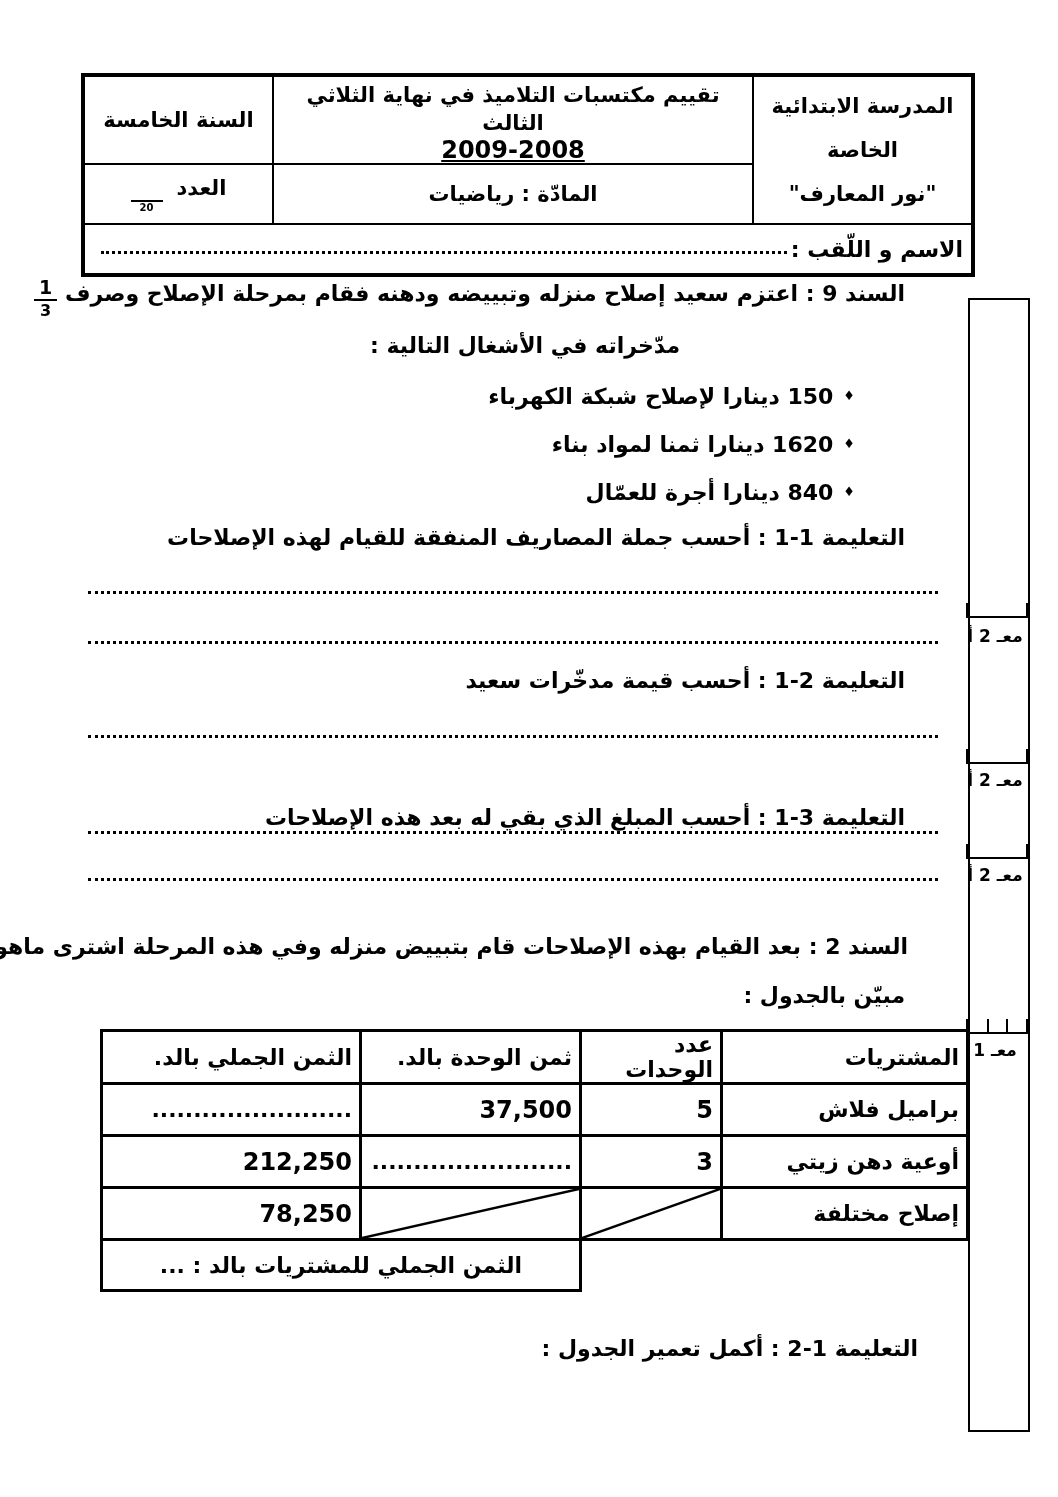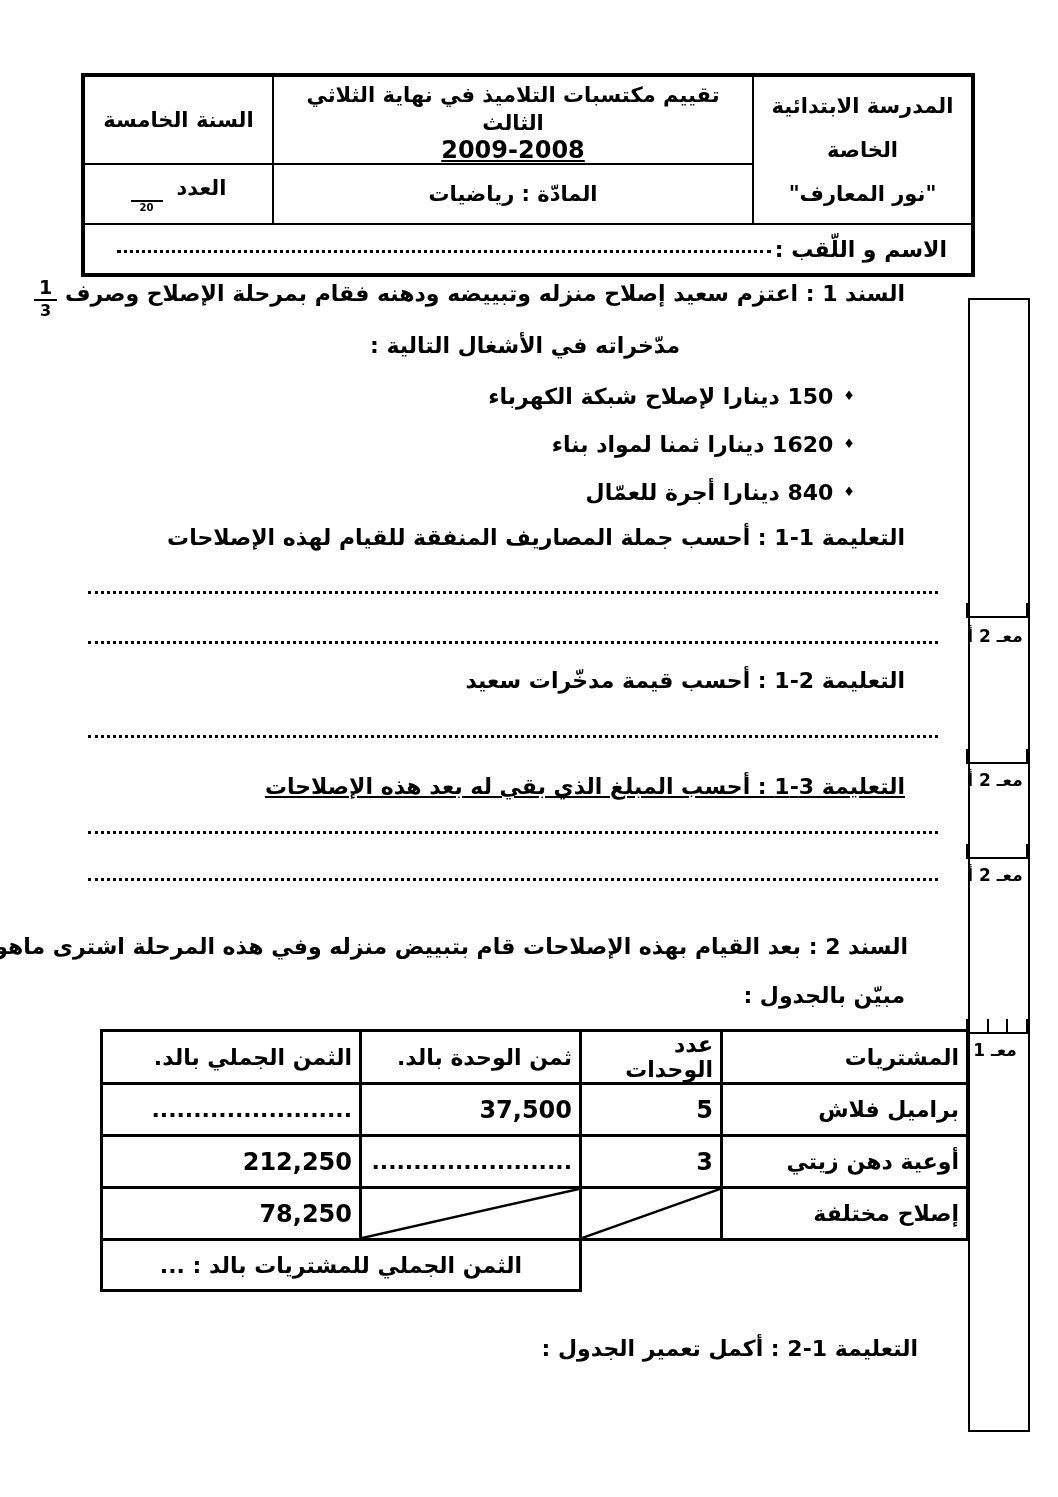--- a/index.html
+++ b/index.html
@@ -15,21 +15,21 @@
   table.header-table { width:890px; border-collapse:collapse; table-layout:fixed; border:4px solid #000; }
   table.header-table td { border:2px solid #000; text-align:center; vertical-align:middle; font-size:21px; }
   td.cell-school { font-size:21px; line-height:44px; }
   .title-l1 { display:block; font-size:21px; line-height:28px; padding-top:4px; }
   .title-l2 { display:block; font-size:24px; line-height:26px;text-decoration:underline; }
   .grade-cell { }
   .grade-frac { display:inline-block; vertical-align:-16px; margin-right:14px; text-align:center; line-height:1; }
   .grade-frac .bar { display:block; width:32px; border-top:2px solid #000; }
   .grade-frac .den { display:block; font-size:10px; padding-top:1px; }
   .name-cell { height:51px; }
-  .name-row { display:flex; align-items:flex-start; padding:0 24px; }
+  .name-row { display:flex; align-items:center; padding:0 8px; }
   .name-row .label { font-size:22px; white-space:nowrap; }
   .name-row .dots-fill { flex:1; border-bottom:3.5px dotted #000; height:16px; margin:0 4px 6px 8px; }
   
   .tline { position:absolute; font-size:22px; line-height:30px; white-space:nowrap; }
   .frac13 { display:inline-block; vertical-align:top; text-align:center; line-height:1; margin-top:-1px; }
   .frac13 .num { display:block; font-size:19px; border-bottom:2px solid #000; padding:0 5px 2px; }
   .frac13 .den { display:block; font-size:16px; padding-top:2px; }
   .bullet-item { position:absolute; font-size:22px; line-height:30px; white-space:nowrap; }
   .bullet-item .marker { font-size:13px; vertical-align:4px; margin-left:10px; }
   .ans-line { position:absolute; left:88px; width:850px; height:0; border-top:3.5px dotted #000; }
@@ -91,21 +91,21 @@
             <span class="label">الاسم و اللّقب :</span>
             <span class="dots-fill"></span>
           </div>
         </td>
       </tr>
     </tbody>
       </table>
   </div>
 
   <div class="tline" style="top:279px; right:153px;">
-    <span>السند 1 : اعتزم سعيد إصلاح منزله وتبييضه ودهنه فقام بمرحلة الإصلاح وصرف</span>
+    <span>السند 9 : اعتزم سعيد إصلاح منزله وتبييضه ودهنه فقام بمرحلة الإصلاح وصرف</span>
     <span class="frac13"><span class="num">1</span><span class="den">3</span></span>
   </div>
   <div class="tline" style="top:331px; right:auto; left:370px;">مدّخراته في الأشغال التالية :</div>
 
   <div class="bullet-item" style="top:381px; right:203px;text-align:right;">
     <span class="marker">♦</span><span>150 دينارا لإصلاح شبكة الكهرباء</span>
   </div>
   <div class="bullet-item" style="top:429px; right:203px;">
     <span class="marker">♦</span><span>1620 دينارا ثمنا لمواد بناء</span>
   </div>
@@ -113,21 +113,21 @@
     <span class="marker">♦</span><span>840 دينارا أجرة للعمّال</span>
   </div>
 
   <div class="tline" style="top:523px; right:153px;">التعليمة 1-1 : أحسب جملة المصاريف المنفقة للقيام لهذه الإصلاحات</div>
   <div class="ans-line" style="top:591px;"></div>
   <div class="ans-line" style="top:641px;"></div>
 
   <div class="tline" style="top:666px; right:153px;">التعليمة 2-1 : أحسب قيمة مدخّرات سعيد</div>
   <div class="ans-line" style="top:735px;"></div>
 
-  <div class="tline" style="top:772px; right:153px;text-decoration:underline;">التعليمة 3-1 : أحسب المبلغ الذي بقي له بعد هذه الإصلاحات</div>
+  <div class="tline" style="top:803px; right:153px;">التعليمة 3-1 : أحسب المبلغ الذي بقي له بعد هذه الإصلاحات</div>
   <div class="ans-line" style="top:831px;"></div>
   <div class="ans-line" style="top:878px;"></div>
 
   <div class="tline" style="top:932px; right:150px;">السند 2 : بعد القيام بهذه الإصلاحات قام بتبييض منزله وفي هذه المرحلة اشترى ماهو</div>
   <div class="tline" style="top:981px; right:153px;">مبيّن بالجدول :</div>
 
   <div class="ptable-wrap">
     <table class="ptable">
       <colgroup>
           <col style="width:246px">

